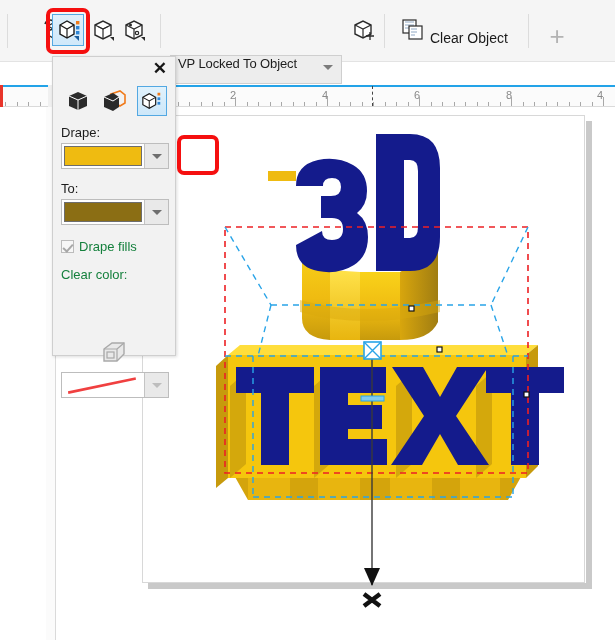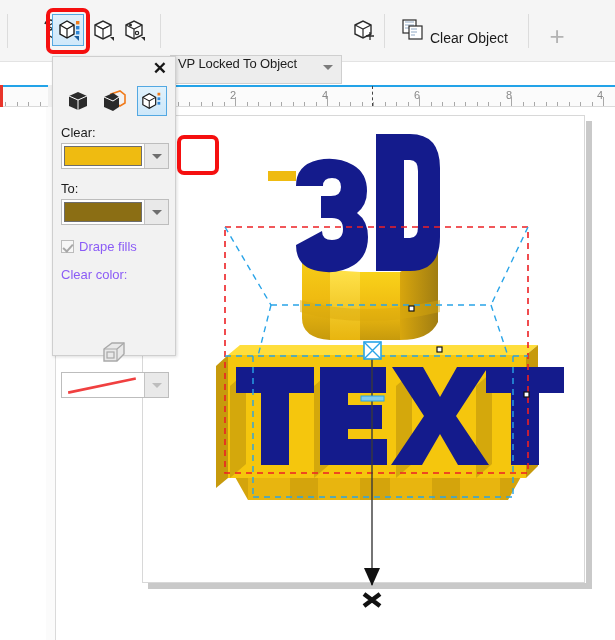--- a/index.html
+++ b/index.html
@@ -129,21 +129,21 @@
     position: absolute; width: 30px; height: 30px; top: 1px;
     display: flex; align-items: center; justify-content: center;
   }
   .mode-btn.sel {
     background: linear-gradient(#e1f2fc, #cde7f9);
     border: 1px solid #53a8e2;
   }
   .fl-label {
     position: absolute; left: 8px; font-size: 13px; color: #1c1c1c;
   }
-  .fl-label.dim { color: #8b5cf6; }
+  .fl-label.dim { color: #15803d; }
   .swatch-row {
     position: absolute; left: 8px; width: 108px; height: 26px;
     display: flex; border: 1px solid #bdbdbd; background: #fff;
   }
   .swatch {
     flex: 1; margin: 2px; border: 1px solid #6d6d6d;
   }
   .swatch-drop {
     width: 24px; background: #e9e9e9; border-left: 1px solid #c4c4c4;
     display: flex; align-items: center; justify-content: center;
@@ -465,21 +465,21 @@
           <path d="M3 8 L10 4 L17 8 L17 16 L10 20 L3 16 Z" fill="#fff" stroke="#1a1a1a" stroke-width="1.3"></path>
           <path d="M3 8 L10 12 L17 8 M10 12 L10 20" fill="none" stroke="#1a1a1a" stroke-width="1.1"></path>
           <rect x="19" y="3" width="3" height="3" fill="#F07A1A"></rect>
           <rect x="19" y="8" width="3" height="3" fill="#2F86D6"></rect>
           <rect x="19" y="13" width="3" height="3" fill="#2F86D6"></rect>
         </svg>
       </div>
     </div>
     <div class="red-ring" style="left:124px; top:78px; width:42px; height:40px;"></div>
 
-    <div class="fl-label" style="top:68px;">Clear:</div>
+    <div class="fl-label" style="top:68px;">Drape:</div>
     <div class="swatch-row" style="top:86px;">
       <div class="swatch" id="sw-from" style="background: rgb(239, 187, 17);"></div>
       <div class="swatch-drop">
           <i class="caret-dn"></i>
         </div>
     </div>
 
     <div class="fl-label" style="top:124px;">To:</div>
     <div class="swatch-row" style="top:142px;">
       <div class="swatch" id="sw-to" style="background: rgb(139, 110, 20);"></div>

